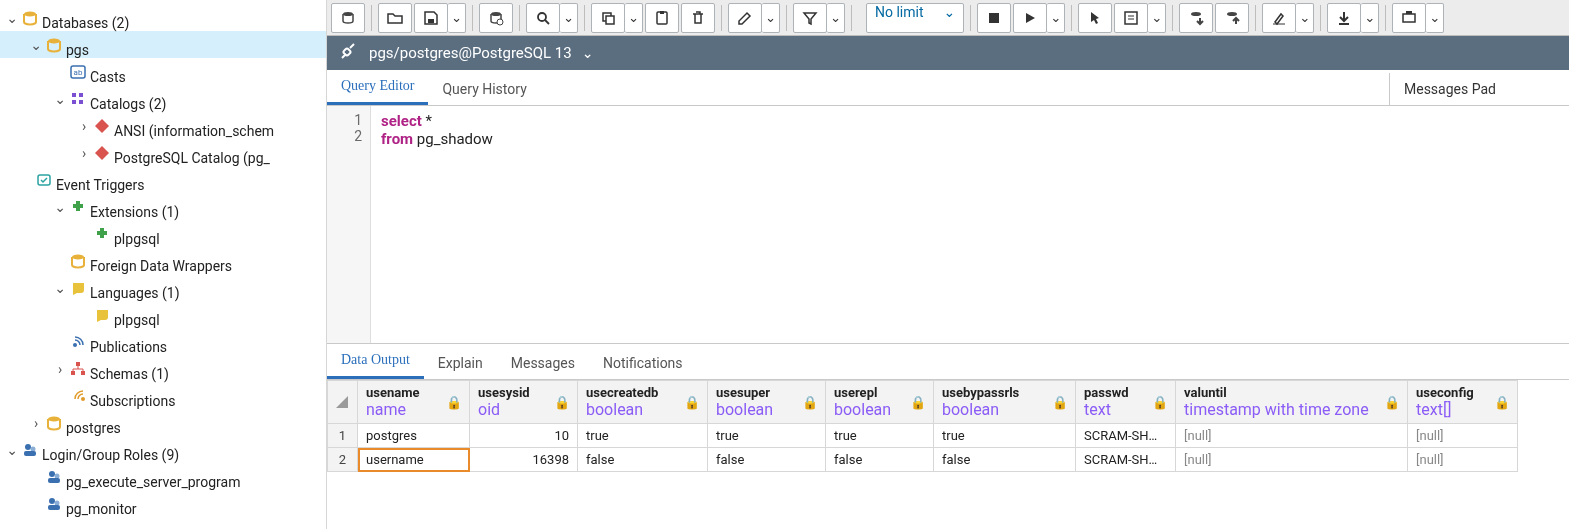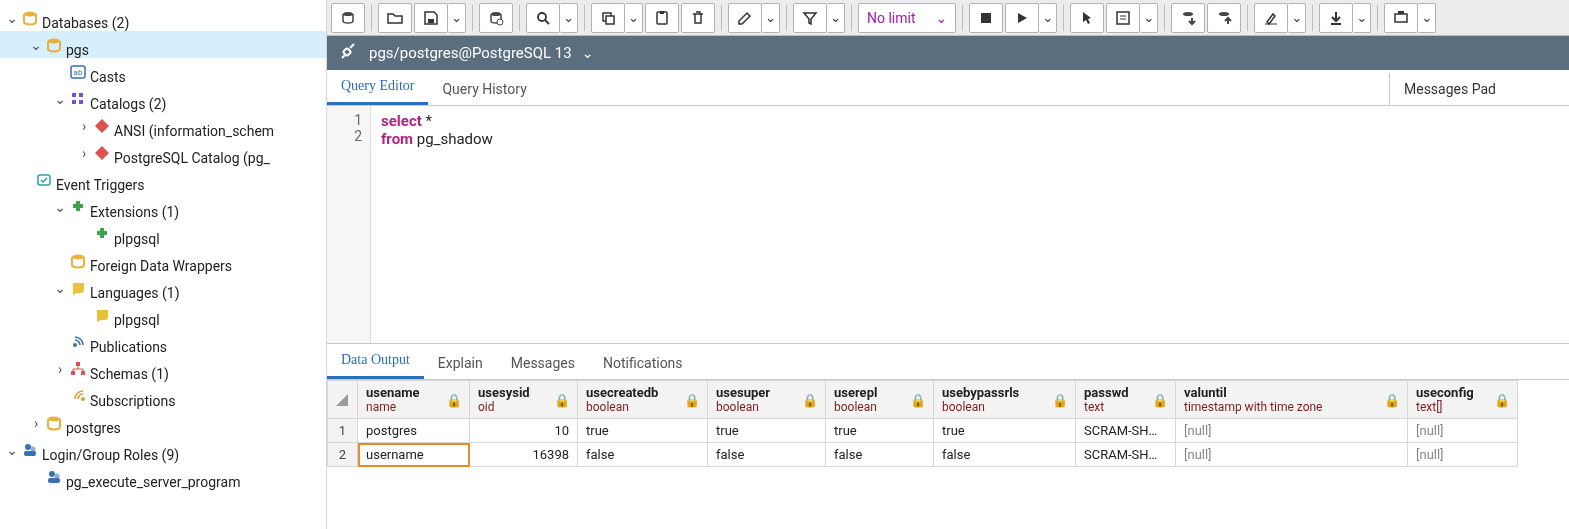--- a/index.html
+++ b/index.html
@@ -10,40 +10,40 @@
 .tree-row { display:flex; align-items:center; height:27px; cursor:pointer; white-space:nowrap; }
 .tree-row.selected { background:#d6effc; }
 .tw { display:inline-flex; width:16px; justify-content:center; color:#555; }
 .ico { display:inline-flex; width:20px; justify-content:center; align-items:center; }
 .lbl { padding-left:2px;margin-top:10px; }
 .main { flex:1; display:flex; flex-direction:column; min-width:0; }
 .toolbar { height:36px; background:#ececec; border-bottom:1px solid #bdbdbd; display:flex; align-items:center; padding:0 4px; gap:2px; }
 .tbtn { height:30px; min-width:34px; border:1px solid #aeb3b7; background:#fff; border-radius:2px; display:inline-flex; align-items:center; justify-content:center; cursor:pointer; color:#333; }
 .tbtn.dd { min-width:18px; border-left:none; }
 .tsep { width:1px; height:26px; background:#bdbdbd; margin:0 4px; }
-.nolimit { height:30px; border:1px solid #aeb3b7; background:#fff; border-radius:2px; padding:0 8px; display:inline-flex; align-items:center; gap:20px; color:#a21caf; cursor:pointer;}
+.nolimit { height:30px; border:1px solid #aeb3b7; background:#fff; border-radius:2px; padding:0 8px; display:inline-flex; align-items:flex-start; gap:20px; color:#0369a1; cursor:pointer;margin-left:8px;}
 .connbar { height:34px; background:#5b6e80; color:#fff; display:flex; align-items:center; padding:0 10px; gap:10px;text-align:right; }
 .connbar .cico { width:22px; display:inline-flex; justify-content:center; }
 .connlabel { font-size:15px; }
 .tabs { height:36px; border-bottom:1px solid #c9c9c9; display:flex; align-items:flex-end; }
 .tab { padding:8px 14px; cursor:pointer; color:#555; }
 .tab.active { color:#2b6fbb; border-bottom:3px solid #2b6fbb;font-family:Liberation Serif, serif; }
 .tabs .spacer { flex:1; }
 .scratch { padding:8px 14px; border-left:1px solid #c9c9c9; color:#333; width:180px; }
 .editor-wrap { display:flex; flex:0 0 auto; height:238px; border-bottom:1px solid #c9c9c9; }
 .gutter { width:44px; background:#f6f6f6; border-right:1px solid #dedede; text-align:right; padding:6px 8px 0 0; color:#6a6a6a; font-family: Menlo, Consolas, monospace; font-size:14px; }
 .code { flex:1; padding:6px 10px; font-family: Menlo, Consolas, monospace; font-size:15px; white-space:pre; }
 .kw { color:#b02386; font-weight:bold; }
 .out-tabs { height:36px; border-bottom:1px solid #c9c9c9; display:flex; align-items:flex-end; }
 .grid { flex:1; overflow:auto; }
 table.g { border-collapse:collapse; width:auto; }
 table.g th, table.g td { border:1px solid #d7d7d7; padding:4px 8px; font-size:13px; vertical-align:middle; }
 table.g th { background:#f3f3f3; font-weight:normal; text-align:left; position:relative; }
 table.g th .h1 { font-weight:bold; color:#222; }
-table.g th .h2 { color:#7f1d1d; font-size:12px; }
+table.g th .h2 { color:#8b5cf6; font-size:16px; }
 table.g th .lock { position:absolute; right:6px; top:50%; transform:translateY(-50%); color:#444; }
 table.g td.rownum { background:#f3f3f3; text-align:center; color:#444; width:30px; }
 table.g th.corner { background:#f3f3f3; width:30px; }
 td.num { text-align:right; }
 td.nullv { color:#888; }
 td.hlcell { outline:2px solid #e98b2a; outline-offset:-2px; }
 svg { display:block; }
 </style>
 </head>
 <body>
@@ -218,20 +218,30 @@
       </div>
       <div class="tree-row" style="padding-left:44px">
         <span class="ico">
             <svg width="16" height="16">
               <circle cx="6" cy="5" r="3" fill="#3a6fb0"></circle>
               <circle cx="11" cy="7" r="2.5" fill="#8aaed6"></circle>
               <rect x="2" y="9" width="12" height="5" rx="2" fill="#3a6fb0"></rect>
             </svg>
           </span>
         <span class="lbl">pg_execute_server_program</span>
+      </div>
+      <div class="tree-row" style="padding-left:44px">
+        <span class="ico">
+            <svg width="16" height="16">
+              <circle cx="6" cy="5" r="3" fill="#3a6fb0"></circle>
+              <circle cx="11" cy="7" r="2.5" fill="#8aaed6"></circle>
+              <rect x="2" y="9" width="12" height="5" rx="2" fill="#3a6fb0"></rect>
+            </svg>
+          </span>
+        <span class="lbl">pg_monitor</span>
       </div>
     </div>
   </div>
 
   <div class="main">
     <div class="toolbar">
       <button class="tbtn">
           <svg width="16" height="16">
             <ellipse cx="8" cy="4" rx="5" ry="2" fill="#444"></ellipse>
             <path d="M3 4v7c0 1.1 2.2 2 5 2s5-.9 5-2V4" fill="none" stroke="#444" stroke-width="1.5"></path>

